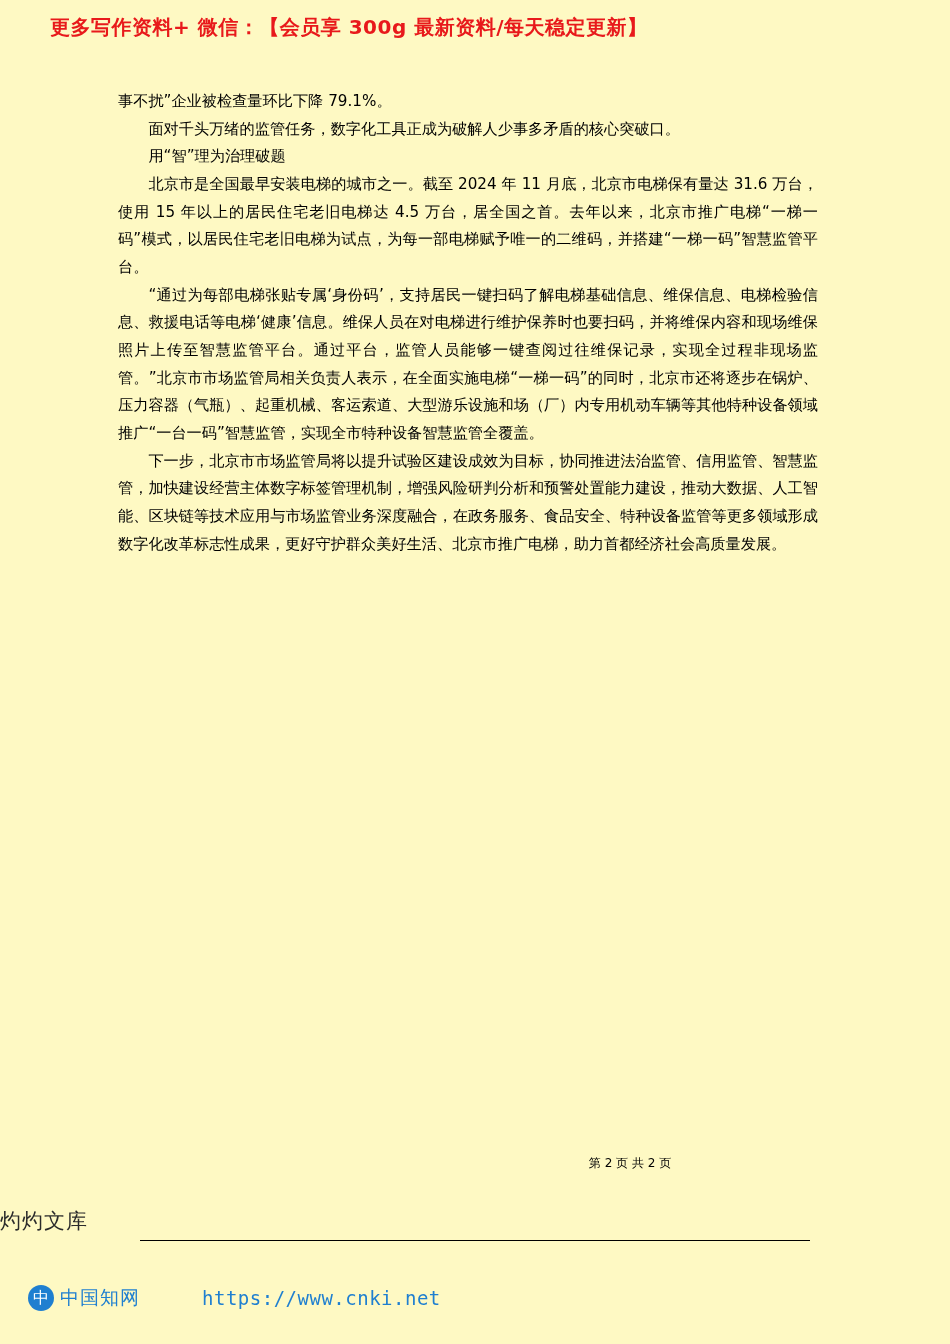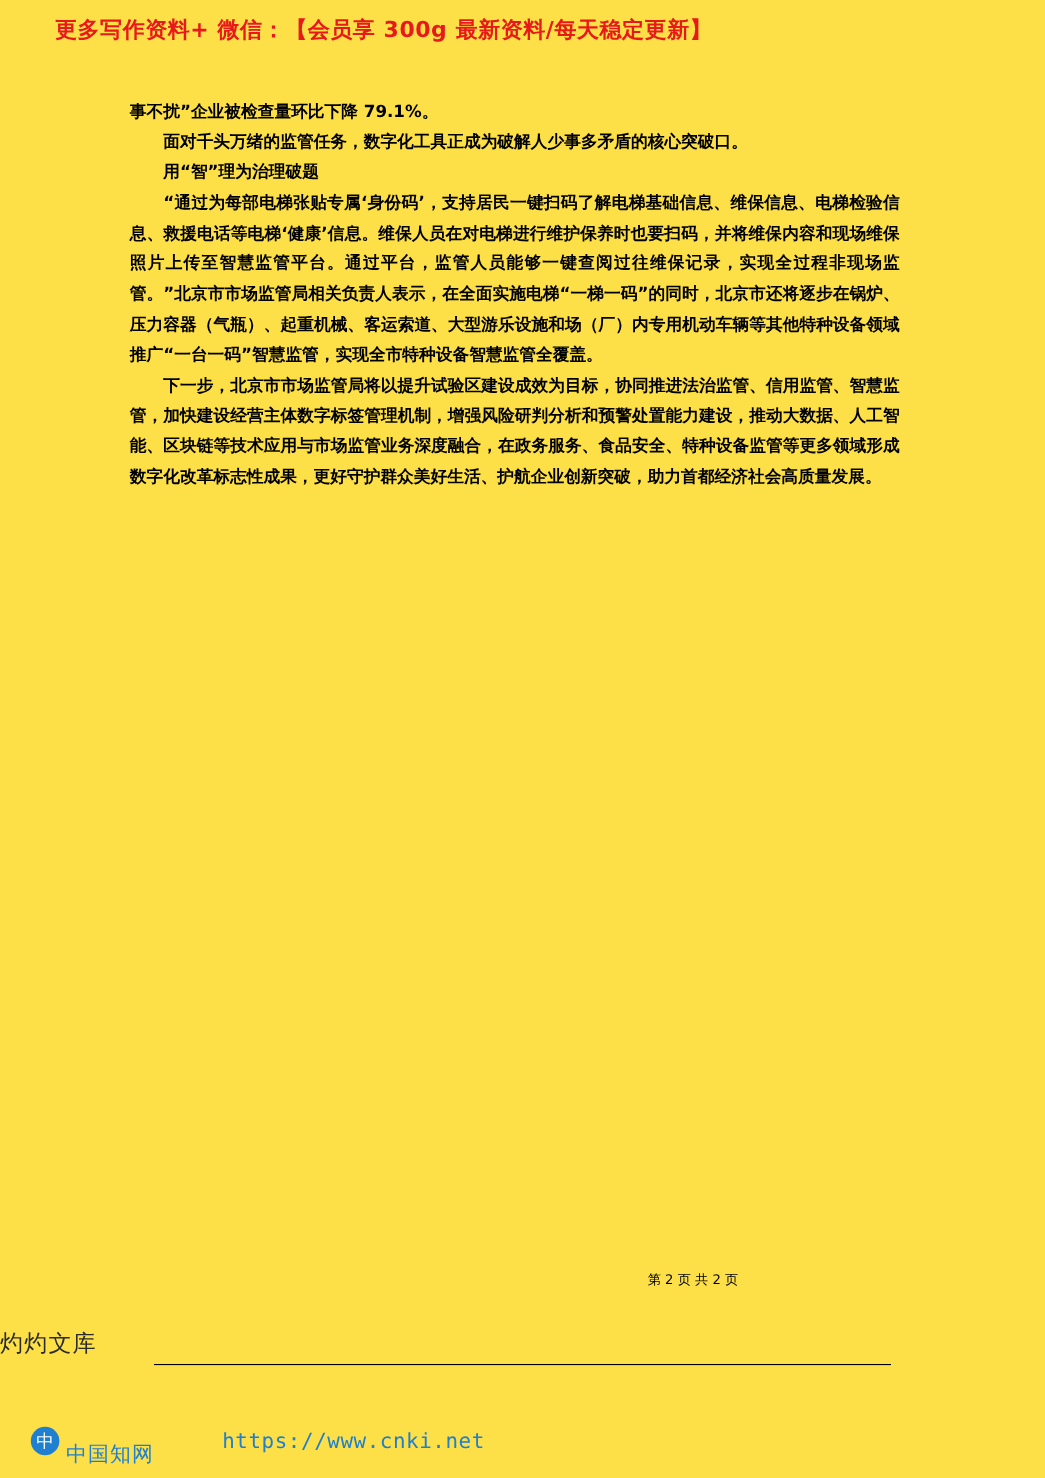--- a/index.html
+++ b/index.html
@@ -11,21 +11,21 @@
     width: 950px;
     height: 1344px;
     position: relative;
     font-family: "DejaVu Sans", "Liberation Sans", sans-serif;
     color: #000000;
     overflow: hidden;
   }
   .page {
     position: absolute;
     inset: 0;
-    background: #fde047;
+    background: #fef9c3;
   }
   .banner {
     position: absolute;
     left: 50px;
     top: 14px;
     font-size: 20px;
     font-weight: bold;
     color: #e8191b;
     letter-spacing: 0.5px;
     white-space: nowrap;
@@ -37,21 +37,20 @@
     width: 700px;
   }
   .para {
     font-size: 15.2px;
     line-height: 1.82;
     text-align: justify;
     text-justify: inter-ideograph;
     margin: 0 0 0 0;
     color: #000;
     font-family: "DejaVu Sans", "Liberation Sans", sans-serif;
-    font-weight: bold;
   }
   .para.indent {
     text-indent: 2em;
   }
   .footer-page {
     position: absolute;
     left: 0;
     top: 1155px;
     width: 950px;
     text-align: center;
@@ -100,43 +99,43 @@
     color: #fff;
     font-size: 16px;
     line-height: 26px;
     text-align: center;
     font-family: "DejaVu Sans", "Liberation Sans", sans-serif;
   }
   .cnki-text {
     font-size: 19px;
     color: #1f7fd0;
     letter-spacing: 1px;
-    margin-top: 24px;
   }
   .cnki-url {
     font-size: 19px;
     color: #1f7fd0;
     font-family: "DejaVu Sans Mono", "Liberation Mono", monospace;
     margin-left: 54px;
     letter-spacing: 0.5px;
   }
 </style>
 </head>
 <body>
 
 <div class="page">
 
   <div class="banner">更多写作资料+ 微信：【会员享 300g 最新资料/每天稳定更新】</div>
 
   <div class="doc-body">
     <p class="para">事不扰”企业被检查量环比下降 79.1%。</p>
     <p class="para indent">面对千头万绪的监管任务，数字化工具正成为破解人少事多矛盾的核心突破口。</p>
     <p class="para indent">用“智”理为治理破题</p>
+    <p class="para indent">北京市是全国最早安装电梯的城市之一。截至 2024 年 11 月底，北京市电梯保有量达 31.6 万台，使用 15 年以上的居民住宅老旧电梯达 4.5 万台，居全国之首。去年以来，北京市推广电梯“一梯一码”模式，以居民住宅老旧电梯为试点，为每一部电梯赋予唯一的二维码，并搭建“一梯一码”智慧监管平台。</p>
     <p class="para indent">“通过为每部电梯张贴专属‘身份码’，支持居民一键扫码了解电梯基础信息、维保信息、电梯检验信息、救援电话等电梯‘健康’信息。维保人员在对电梯进行维护保养时也要扫码，并将维保内容和现场维保照片上传至智慧监管平台。通过平台，监管人员能够一键查阅过往维保记录，实现全过程非现场监管。”北京市市场监管局相关负责人表示，在全面实施电梯“一梯一码”的同时，北京市还将逐步在锅炉、压力容器（气瓶）、起重机械、客运索道、大型游乐设施和场（厂）内专用机动车辆等其他特种设备领域推广“一台一码”智慧监管，实现全市特种设备智慧监管全覆盖。</p>
-    <p class="para indent">下一步，北京市市场监管局将以提升试验区建设成效为目标，协同推进法治监管、信用监管、智慧监管，加快建设经营主体数字标签管理机制，增强风险研判分析和预警处置能力建设，推动大数据、人工智能、区块链等技术应用与市场监管业务深度融合，在政务服务、食品安全、特种设备监管等更多领域形成数字化改革标志性成果，更好守护群众美好生活、护航企业创新突破，助力首都经济社会高质量发展。</p>
+    <p class="para indent">下一步，北京市市场监管局将以提升试验区建设成效为目标，协同推进法治监管、信用监管、智慧监管，加快建设经营主体数字标签管理机制，增强风险研判分析和预警处置能力建设，推动大数据、人工智能、区块链等技术应用与市场监管业务深度融合，在政务服务、食品安全、特种设备监管等更多领域形成数字化改革标志性成果，更好守护群众美好生活、北京市推广电梯，助力首都经济社会高质量发展。</p>
   </div>
 
   <div class="footer-page">
     <span class="inner">第 2 页 共 2 页</span>
   </div>
 
   <div class="watermark-left">灼灼文库</div>
 
   <div class="divider"></div>
 

